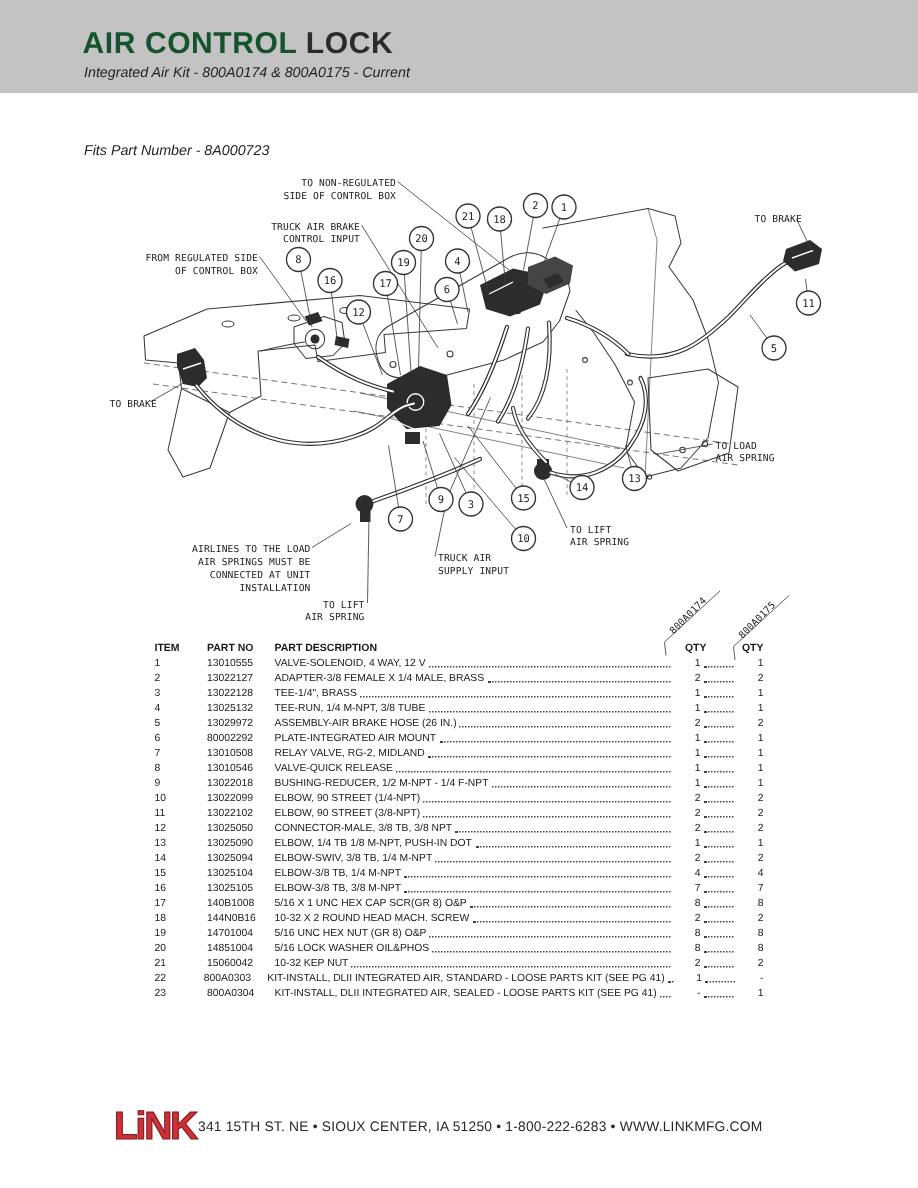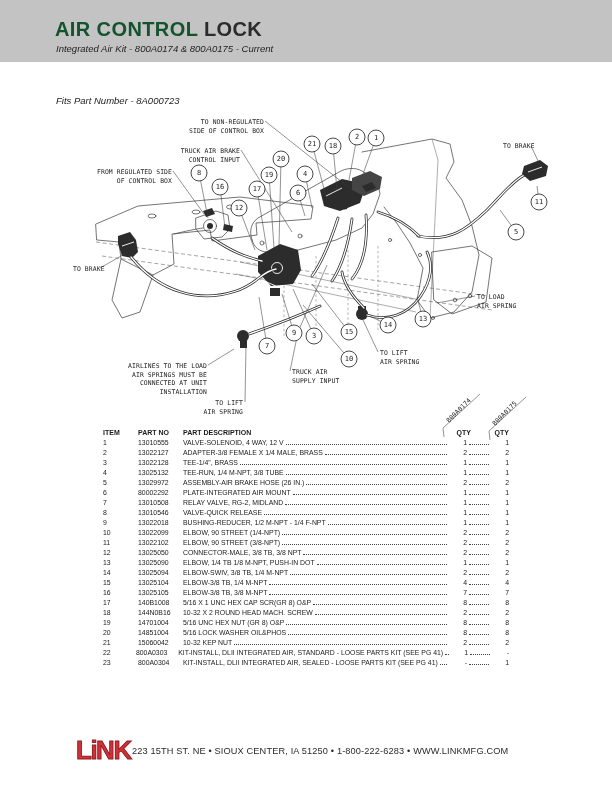--- a/index.html
+++ b/index.html
@@ -464,16 +464,16 @@
           <span class="c-dots"></span>
           <span class="c-q1">-</span>
           <span class="c-dots c-dots2"></span>
           <span class="c-q2">1</span>
         </div>
       </div>
   </div>
 
   <div id="footer">
     <div id="link-logo">LiNK</div>
-    <div id="footer-address">223 15TH ST. NE • SIOUX CENTER, IA 51250  • 1-800-222-6283 • WWW.LINKMFG.COM</div>
+    <div id="footer-address">341 15TH ST. NE • SIOUX CENTER, IA 51250  • 1-800-222-6283 • WWW.LINKMFG.COM</div>
   </div>
 
 </div>
 
 </body></html>

